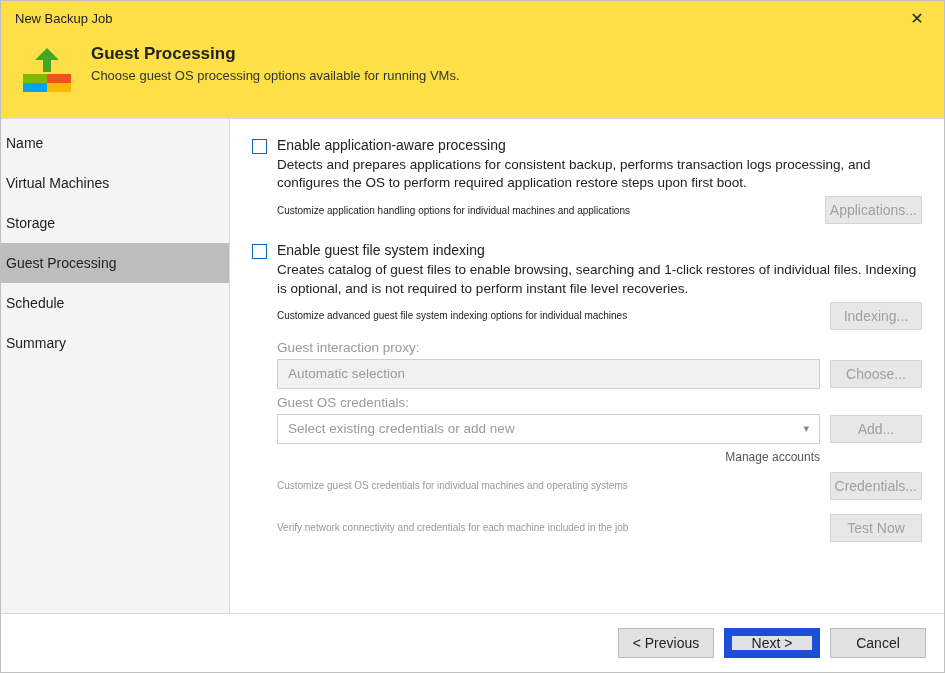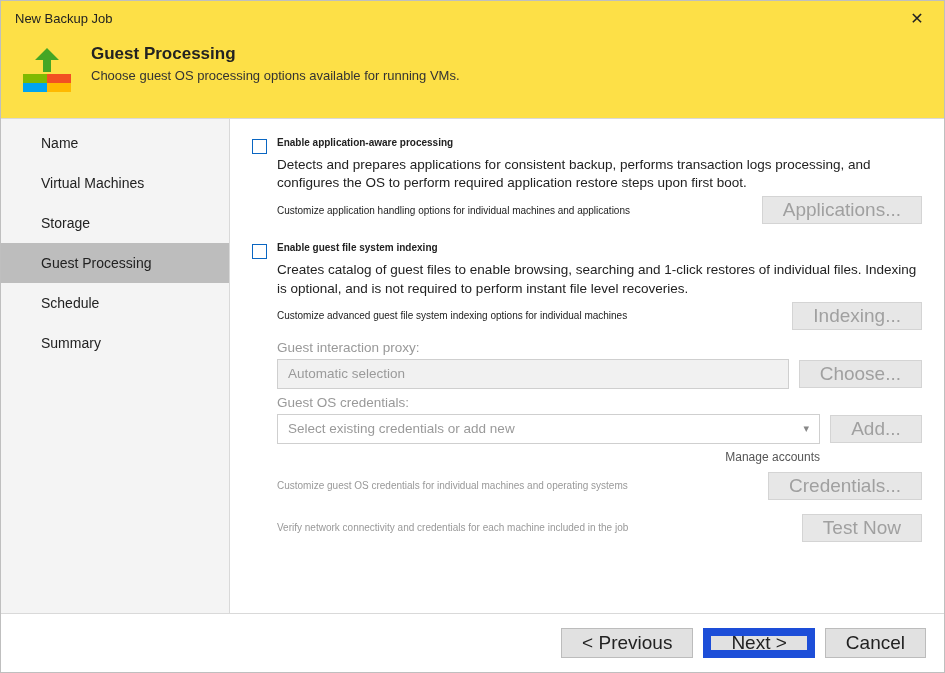--- a/index.html
+++ b/index.html
@@ -51,21 +51,21 @@
     border-bottom: 1px solid #d9d9d9;
     background: #f4f4f4;
     overflow: hidden;
   }
   .sidebar {
     width: 228px;
     background: #f4f4f4;
     padding-top: 4px;
   }
   .nav-item {
-    padding: 12px 40px;
+    padding: 12px 5px;
     font-size: 14px;
     color: #222;
     cursor: default;
   }
   .nav-item.active {
     background: #bdbdbd;
   }
   .main {
     flex: 1;
     background: #fff;
@@ -80,21 +80,21 @@
     margin-bottom: 2px;
   }
   .checkbox {
     width: 15px;
     height: 15px;
     border: 1.5px solid #0a66c2;
     background: #fff;
     margin-top: 2px;
     flex-shrink: 0;
   }
-  .check-label { font-weight: 700; font-size: 10px; }
+  .check-label { font-weight: 400; font-size: 14px; }
   .check-desc {
     margin: 2px 0 4px 25px;
     font-size: 13.5px;
     color: #222;
     line-height: 1.35;
     max-width: 640px;
   }
   .option-row {
     display: flex;
     align-items: center;
@@ -105,25 +105,25 @@
   .option-row .label {
     font-size: 10px;
     color: #222;
   }
   .option-row .label.disabled { color: #999; }
   .btn {
     min-width: 92px;
     height: 28px;
     border: 1px solid #c4c4c4;
     background: #e1e1e1;
-    font-size: 19px;
+    font-size: 14px;
     display: inline-flex;
     align-items: center;
     justify-content: center;
-    padding: 0 20px;
+    padding: 0 4px;
     color: #333;
   }
   .btn.disabled {
     color: #a0a0a0;
     background: #e7e7e7;
     border-color: #d4d4d4;
   }
   .section-gap { height: 8px; }
   .field-label {
     font-size: 13.5px;

